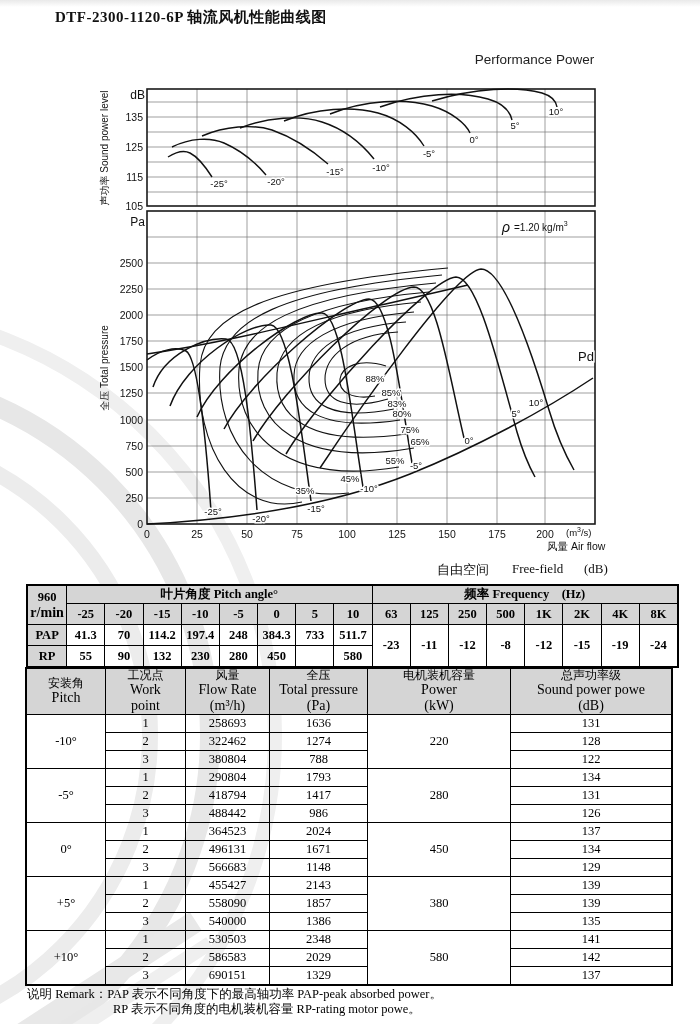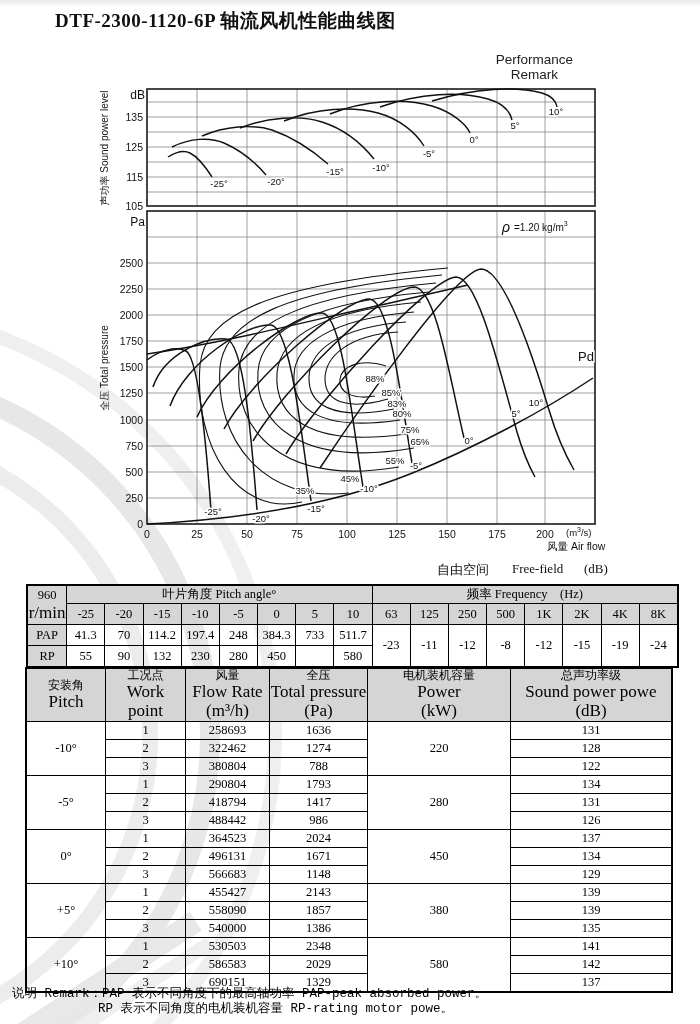--- a/index.html
+++ b/index.html
@@ -1,41 +1,41 @@
 <!DOCTYPE html>
 <html><head>
 <meta charset="utf-8">
 <style>
   html,body{margin:0;padding:0;background:#999;}
   .page{position:relative;width:700px;height:1024px;margin:0 auto;background:#fff;overflow:hidden;
         font-family:"Liberation Serif", serif;color:#111;}
   .edge-top{position:absolute;left:0;top:0;width:700px;height:7px;
         background:linear-gradient(#e9e9e9,#ffffff);}
-  .title{position:absolute;left:55px;top:8px;font-size:19px;font-weight:bold;letter-spacing:.5px;}
+  .title{position:absolute;left:55px;top:8px;font-size:15px;font-weight:bold;letter-spacing:.5px;}
   .subtitle{position:absolute;left:472px;top:52px;width:125px;text-align:center;
         font-family:"Liberation Sans", sans-serif;font-size:13.5px;color:#222;}
   svg{position:absolute;left:0;top:0;}
   svg text{font-family:"Liberation Sans", sans-serif;fill:#111;}
   .halo{paint-order:stroke;stroke:#fff;stroke-width:3px;}
   
   .cap{position:absolute;font-size:13px;white-space:nowrap;}
   
   table{border-collapse:collapse;table-layout:fixed;position:absolute;
         font-size:12.5px;text-align:center;color:#000;}
   td{border:1px solid #000;padding:0;overflow:hidden;vertical-align:middle;}
   .t1{left:27px;top:585px;width:651px;}
-  .t1 td{height:20px;}
+  .t1 td{height:20px;font-weight:bold;}
   .t1 tr.h1 td{height:16px;}
   .hd{background:#d5d5d5;}
   .t1, .t2{outline:1px solid #000;}
   .t2{left:26px;top:668px;width:645px;}
   .t2 td{height:17px;}
   .t2 tr.head td{height:43px;line-height:1.12;font-size:12px;margin-top:16px;}
-  .small2{display:block;font-size:17px;}
-  .remark{position:absolute;left:12px;top:987px;font-size:12.5px;line-height:1.18;color:#000;font-family:Liberation Mono, monospace;}
+  .small2{display:block;font-size:14px;}
+  .remark{position:absolute;left:27px;top:987px;font-size:12.5px;line-height:1.18;color:#000;}
   .remark .l2{margin-left:86px;}
   .wm{pointer-events:none;}
 </style>
 </head>
 <body>
 
 <div class="page">
 
   <svg class="wm" width="700" height="1024" viewBox="0 0 700 1024">
     <circle cx="-150" cy="735" r="300" fill="none" stroke="#ececec" stroke-width="16"></circle>
@@ -43,21 +43,21 @@
     <circle cx="-150" cy="735" r="425" fill="none" stroke="#efefef" stroke-width="14"></circle>
     <g transform="rotate(-33 80 1000)">
       <rect x="-80" y="986" width="300" height="22" fill="#e8e8e8"></rect>
       <rect x="-80" y="1016" width="300" height="14" fill="#efefef"></rect>
     </g>
   </svg>
 
   <div class="edge-top"></div>
 
   <div class="title">DTF-2300-1120-6P 轴流风机性能曲线图</div>
-  <div class="subtitle">Performance Remark</div>
+  <div class="subtitle">Performance Power</div>
 
   <svg width="700" height="560" viewBox="0 0 700 560">
 
     <g>
       <g stroke="#777" stroke-width="0.7">
         <line x1="147" y1="102" x2="595" y2="102"></line>
           <line x1="147" y1="117" x2="595" y2="117"></line>
         <line x1="147" y1="132" x2="595" y2="132"></line>
           <line x1="147" y1="147" x2="595" y2="147"></line>
         <line x1="147" y1="162" x2="595" y2="162"></line>

